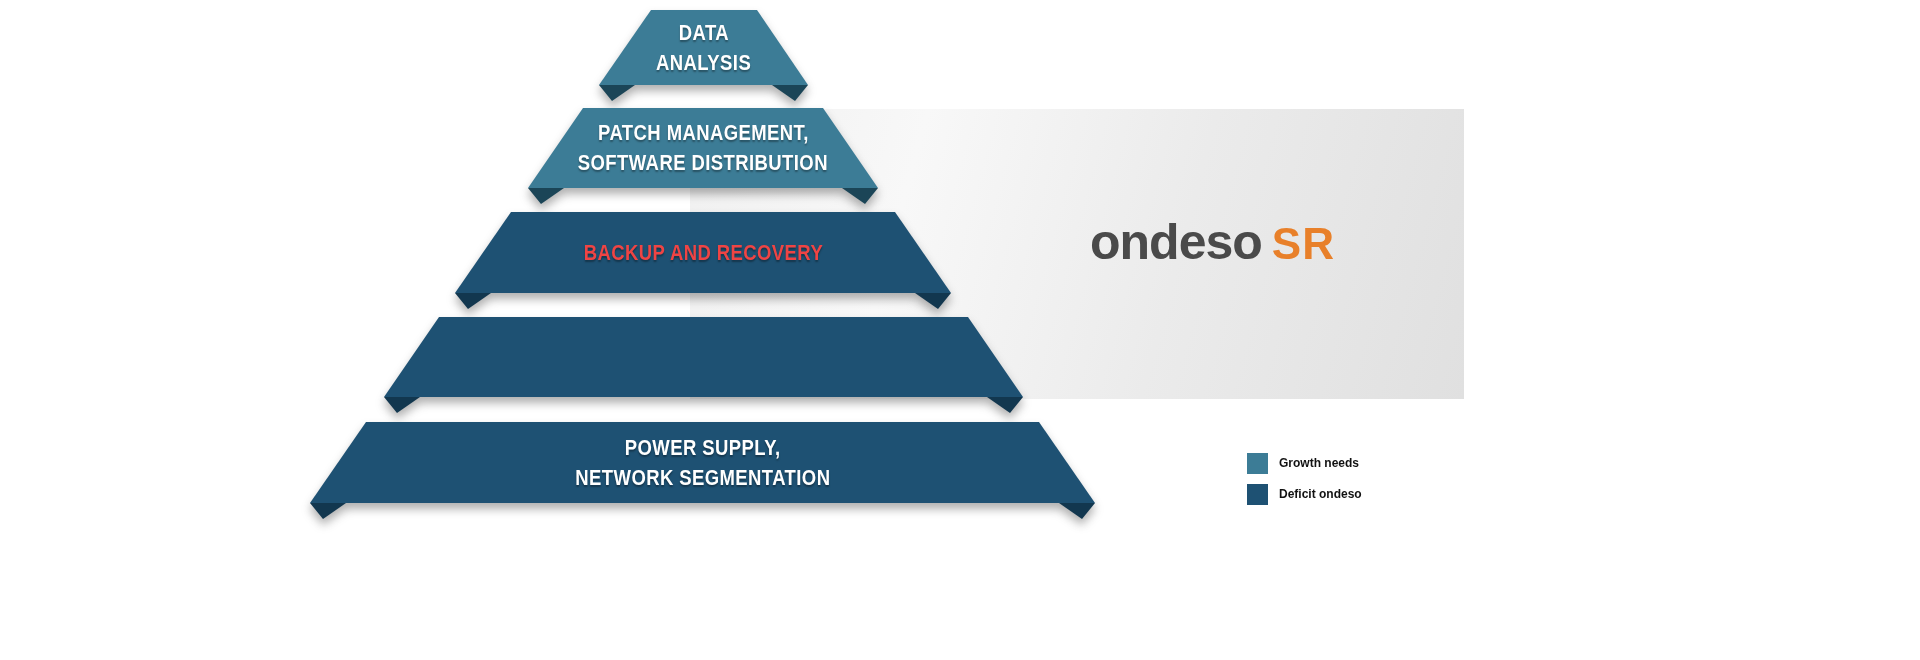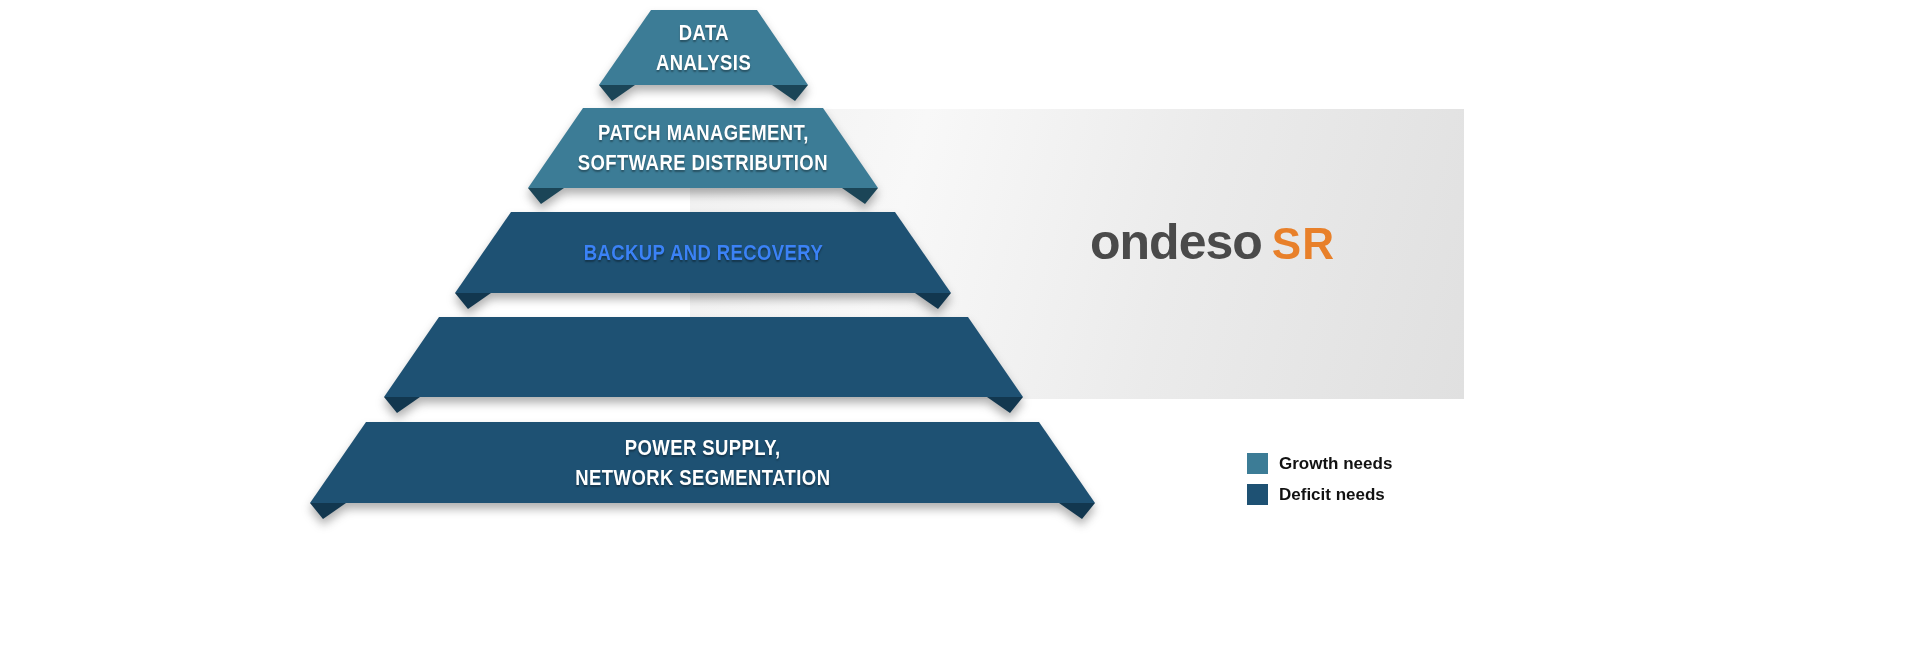--- a/index.html
+++ b/index.html
@@ -52,21 +52,21 @@
   .logo .suffix { font-size: 44px; font-weight: bold; margin-left: 10px; letter-spacing: 1px; }
 
   .legend {
     position: absolute;
     left: 1247px; top: 453px;
     display: flex; flex-direction: column; gap: 10px;
     z-index: 3;
   }
   .legend-row { display: flex; align-items: center; height: 21px; }
   .swatch { width: 21px; height: 21px; flex: 0 0 21px; }
-  .legend-label { margin-left: 11px; font-size: 17px; font-weight: bold; line-height: 21px; }
+  .legend-label { margin-left: 11px; font-size: 12px; font-weight: bold; line-height: 21px; }
 </style>
 </head>
 <body>
 
 <div id="canvas">
 
   <div class="panel"></div>
 
   <div class="layer" style="left:599px; top:10px; width:209px; height:91px">
     <div class="shape" style="height: 75px; clip-path: polygon(52px 0px, 158px 0px, 209px 75px, 0px 75px); background: rgb(60, 124, 150);"></div>
@@ -85,21 +85,21 @@
     <div class="label" style="height: 80px; color: rgb(255, 255, 255);">
       <span>PATCH MANAGEMENT,</span>
       <span>SOFTWARE DISTRIBUTION</span>
     </div>
   </div>
 
   <div class="layer" style="left:455px; top:212px; width:496px; height:97px">
     <div class="shape" style="height: 81px; clip-path: polygon(56px 0px, 440px 0px, 496px 81px, 0px 81px); background: rgb(30, 81, 115);"></div>
     <div class="fold" style="clip-path: polygon(0px 81px, 36px 81px, 13px 97px); background: rgb(18, 55, 79);"></div>
     <div class="fold" style="clip-path: polygon(496px 81px, 460px 81px, 483px 97px); background: rgb(18, 55, 79);"></div>
-    <div class="label" style="height: 81px; color: #3b82f6;">
+    <div class="label" style="height: 81px; color: #ef4444;">
       <span>BACKUP AND RECOVERY</span>
     </div>
   </div>
 
   <div class="layer" style="left:384px; top:317px; width:639px; height:96px">
     <div class="shape" style="height: 80px; clip-path: polygon(55px 0px, 584px 0px, 639px 80px, 0px 80px); background: rgb(30, 81, 115);"></div>
     <div class="fold" style="clip-path: polygon(0px 80px, 36px 80px, 13px 96px); background: rgb(18, 55, 79);"></div>
     <div class="fold" style="clip-path: polygon(639px 80px, 603px 80px, 626px 96px); background: rgb(18, 55, 79);"></div>
   </div>
 
@@ -118,17 +118,17 @@
     <span class="suffix" style="color: rgb(232, 128, 42);">SR</span>
   </div>
 
   <div class="legend">
     <div class="legend-row">
       <div class="swatch" style="background: rgb(60, 124, 150);"></div>
       <div class="legend-label" style="color: rgb(18, 18, 18);">Growth needs</div>
     </div>
     <div class="legend-row">
       <div class="swatch" style="background: rgb(30, 81, 115);"></div>
-      <div class="legend-label" style="color: rgb(18, 18, 18);">Deficit needs</div>
+      <div class="legend-label" style="color: rgb(18, 18, 18);">Deficit ondeso</div>
     </div>
   </div>
 
 </div>
 
 </body></html>

